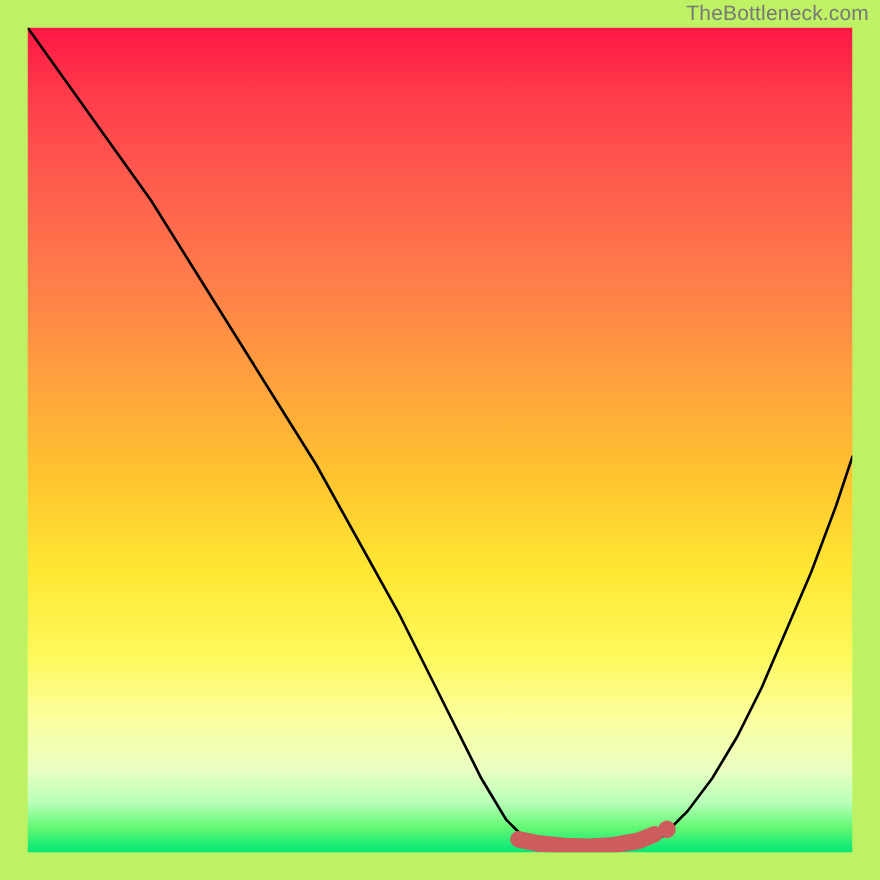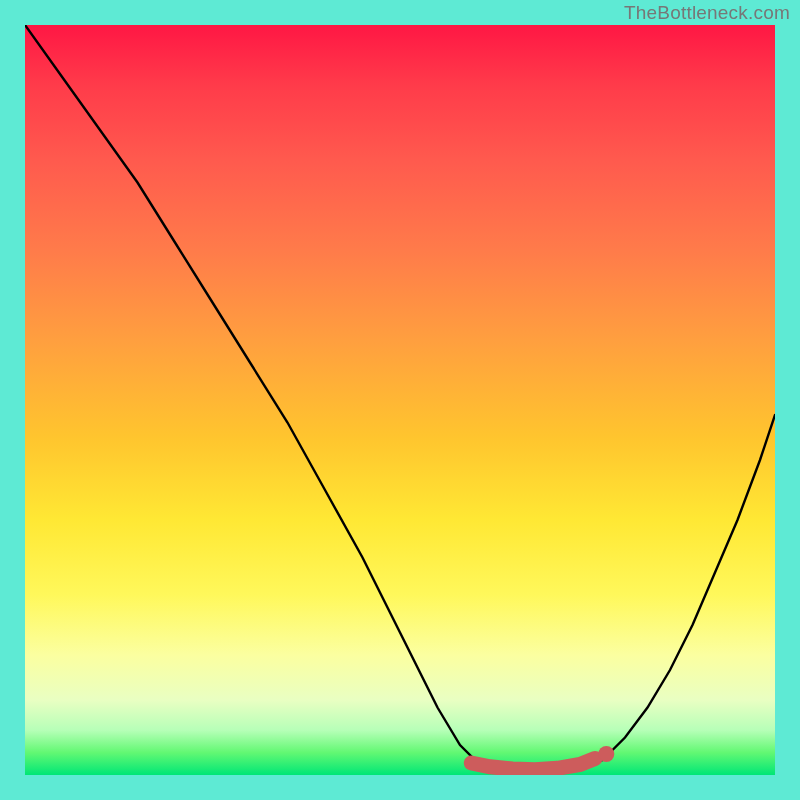--- a/index.html
+++ b/index.html
@@ -9,21 +9,21 @@
     height: 800px;
     background: #000;
     overflow: hidden;
   }
   .frame {
     position: absolute;
     left: 0;
     top: 0;
     width: 800px;
     height: 800px;
-    background: #5eead4;
+    background: #bef264;
   }
   .plot {
     position: absolute;
     left: 25px;
     top: 25px;
     width: 750px;
     height: 750px;
     overflow: hidden;
   }
   .gradient {

